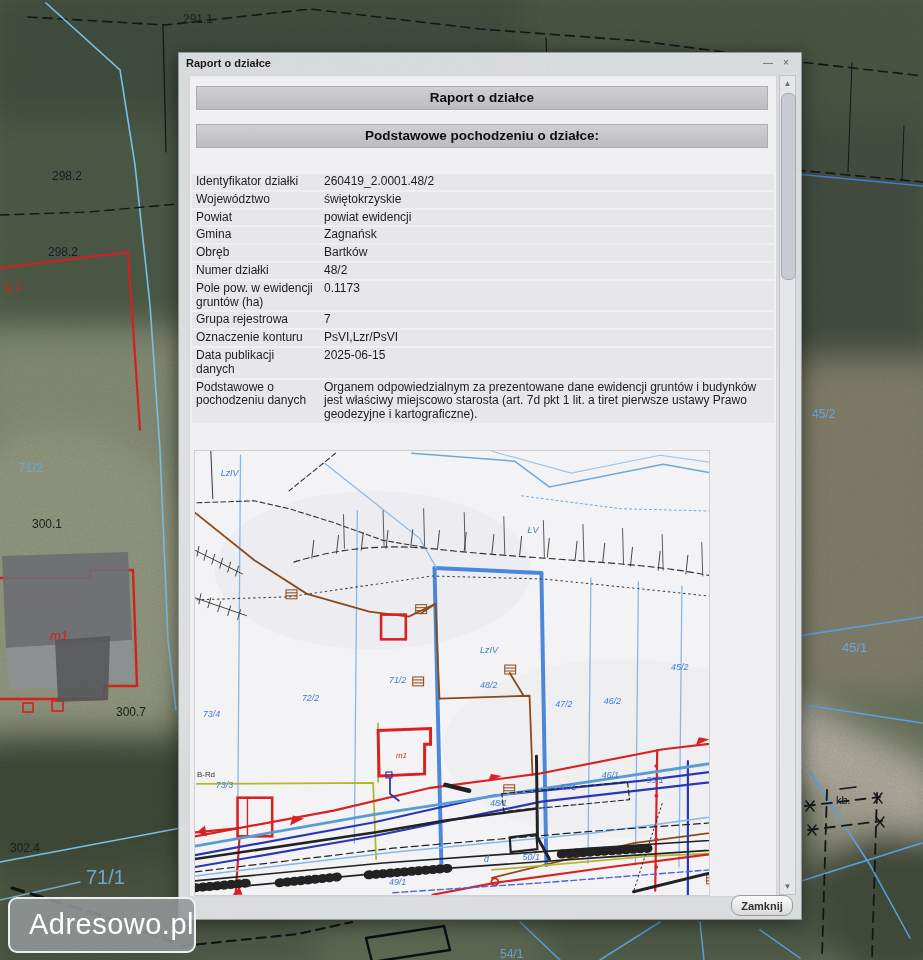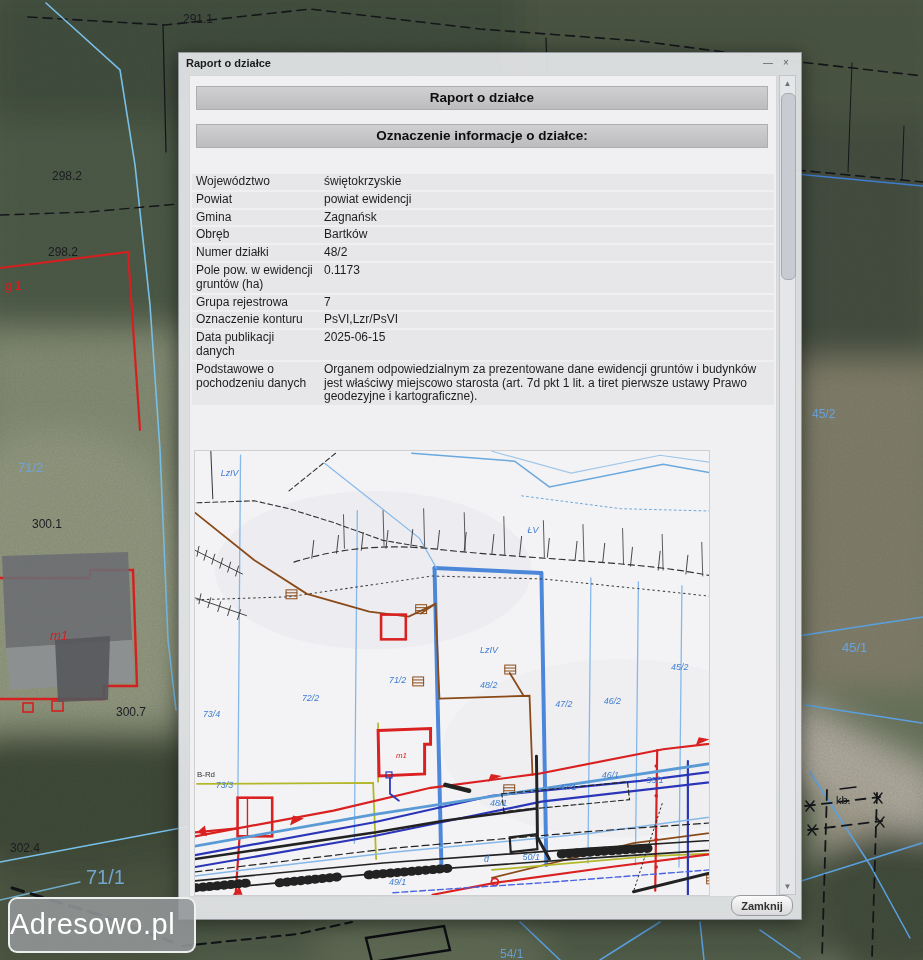--- a/index.html
+++ b/index.html
@@ -37,21 +37,21 @@
   .sthumb{position:absolute;left:1px;top:17px;width:13px;height:185px;background:#c8cbd1;
           border:1px solid #a7aab0;border-radius:6px;}
   .closebtn{position:absolute;right:8px;bottom:3px;width:62px;height:21px;
             background:linear-gradient(#fbfbfb,#d9d9db);border:1px solid #9b9b9f;border-radius:9px;
             font-size:11px;font-weight:bold;color:#333;text-align:center;line-height:19px;box-sizing:border-box;}
 
   
   .watermark{position:absolute;left:8px;top:897px;width:188px;height:56px;
              background:rgba(147,150,153,0.88);border:2px solid rgba(255,255,255,0.85);
              border-radius:9px;box-sizing:border-box;color:#fff;font-size:29px;
-             text-align:left;line-height:50px;letter-spacing:0.5px;}
+             text-align:right;line-height:50px;letter-spacing:0.5px;}
 </style>
 </head>
 <body>
 
 <div id="stage">
 
   <svg class="abs" width="923" height="960" viewBox="0 0 923 960" style="left:0;top:0">
     <defs>
       <filter id="blur" x="-30%" y="-30%" width="160%" height="160%">
           <feGaussianBlur stdDeviation="16"></feGaussianBlur>
@@ -157,24 +157,28 @@
 
   <div class="dialog">
     <div class="titlebar">
       <span class="title">Raport o działce</span>
       <span class="winbtn min">—</span>
       <span class="winbtn cls">×</span>
     </div>
 
     <div class="content">
       <div class="hbar" style="top:10px">Raport o działce</div>
-      <div class="hbar" style="top:48px">Oznaczenie informacje o działce:</div>
+      <div class="hbar" style="top:48px">Podstawowe pochodzeniu o działce:</div>
 
       <table class="infotable">
         <tbody>
+          <tr>
+              <td class="lab">Identyfikator działki</td>
+              <td>260419_2.0001.48/2</td>
+            </tr>
           <tr>
               <td class="lab">Województwo</td>
               <td>świętokrzyskie</td>
             </tr>
           <tr>
               <td class="lab">Powiat</td>
               <td>powiat ewidencji</td>
             </tr>
           <tr>
               <td class="lab">Gmina</td>

